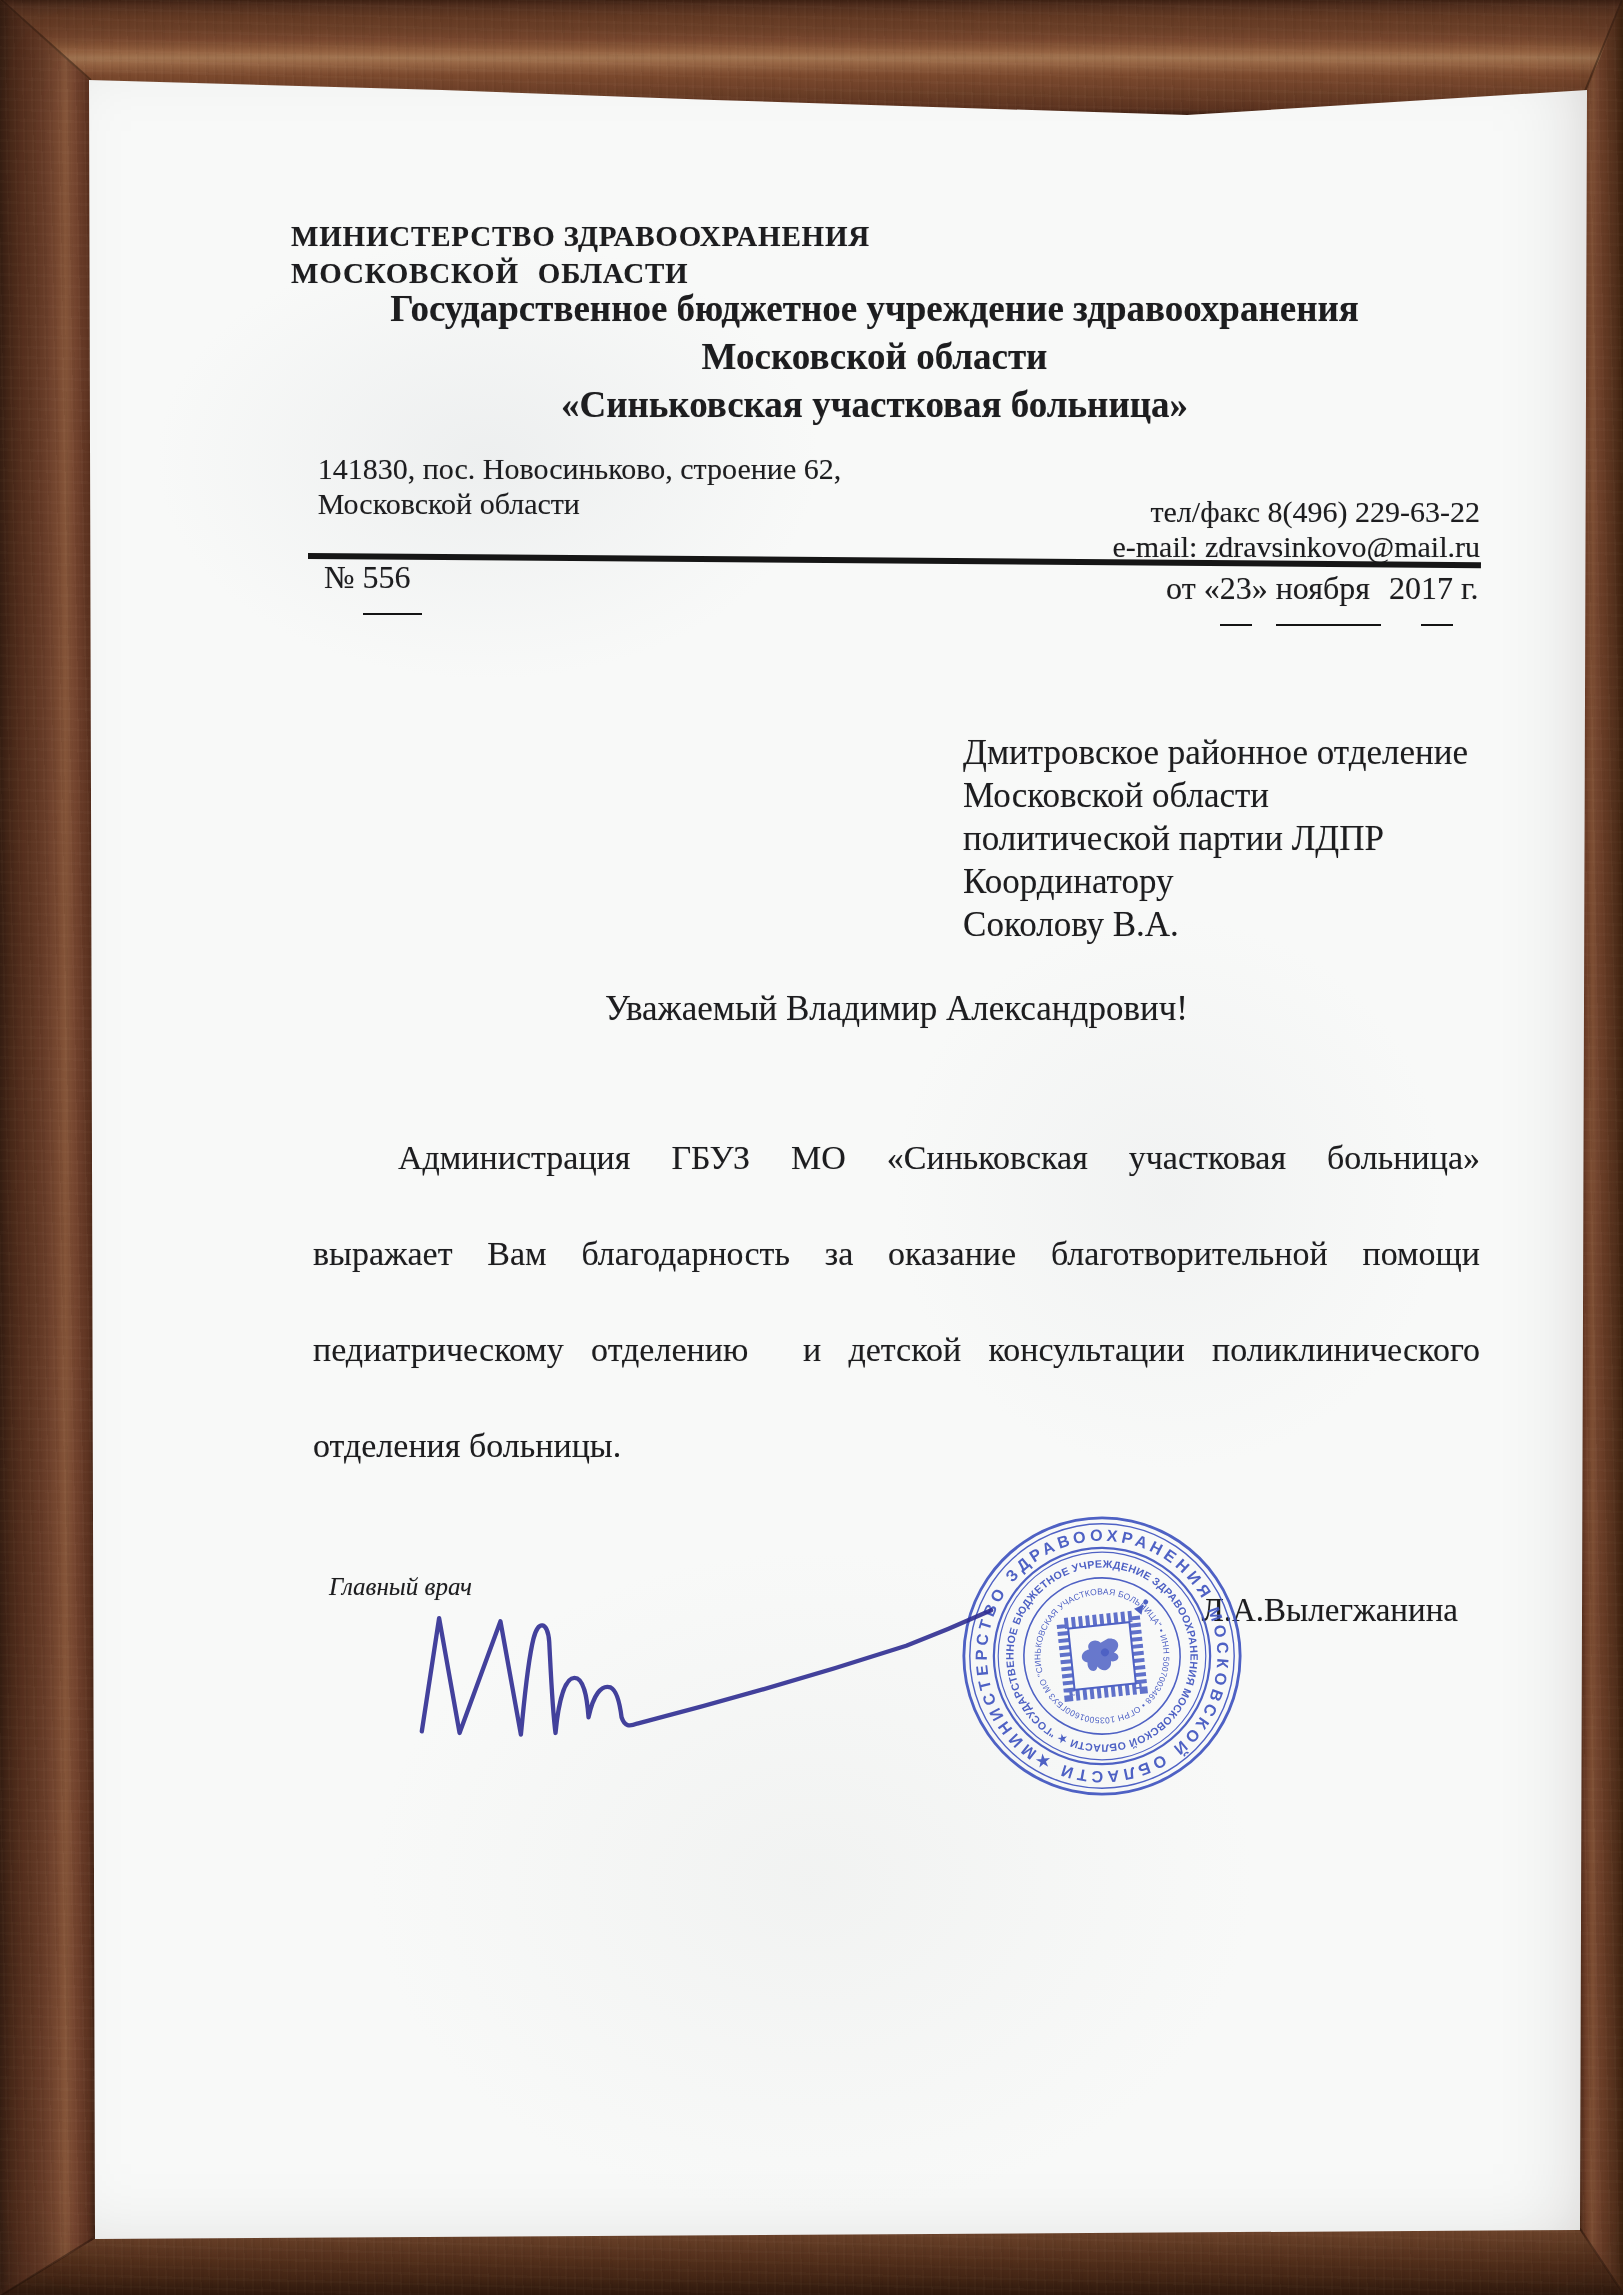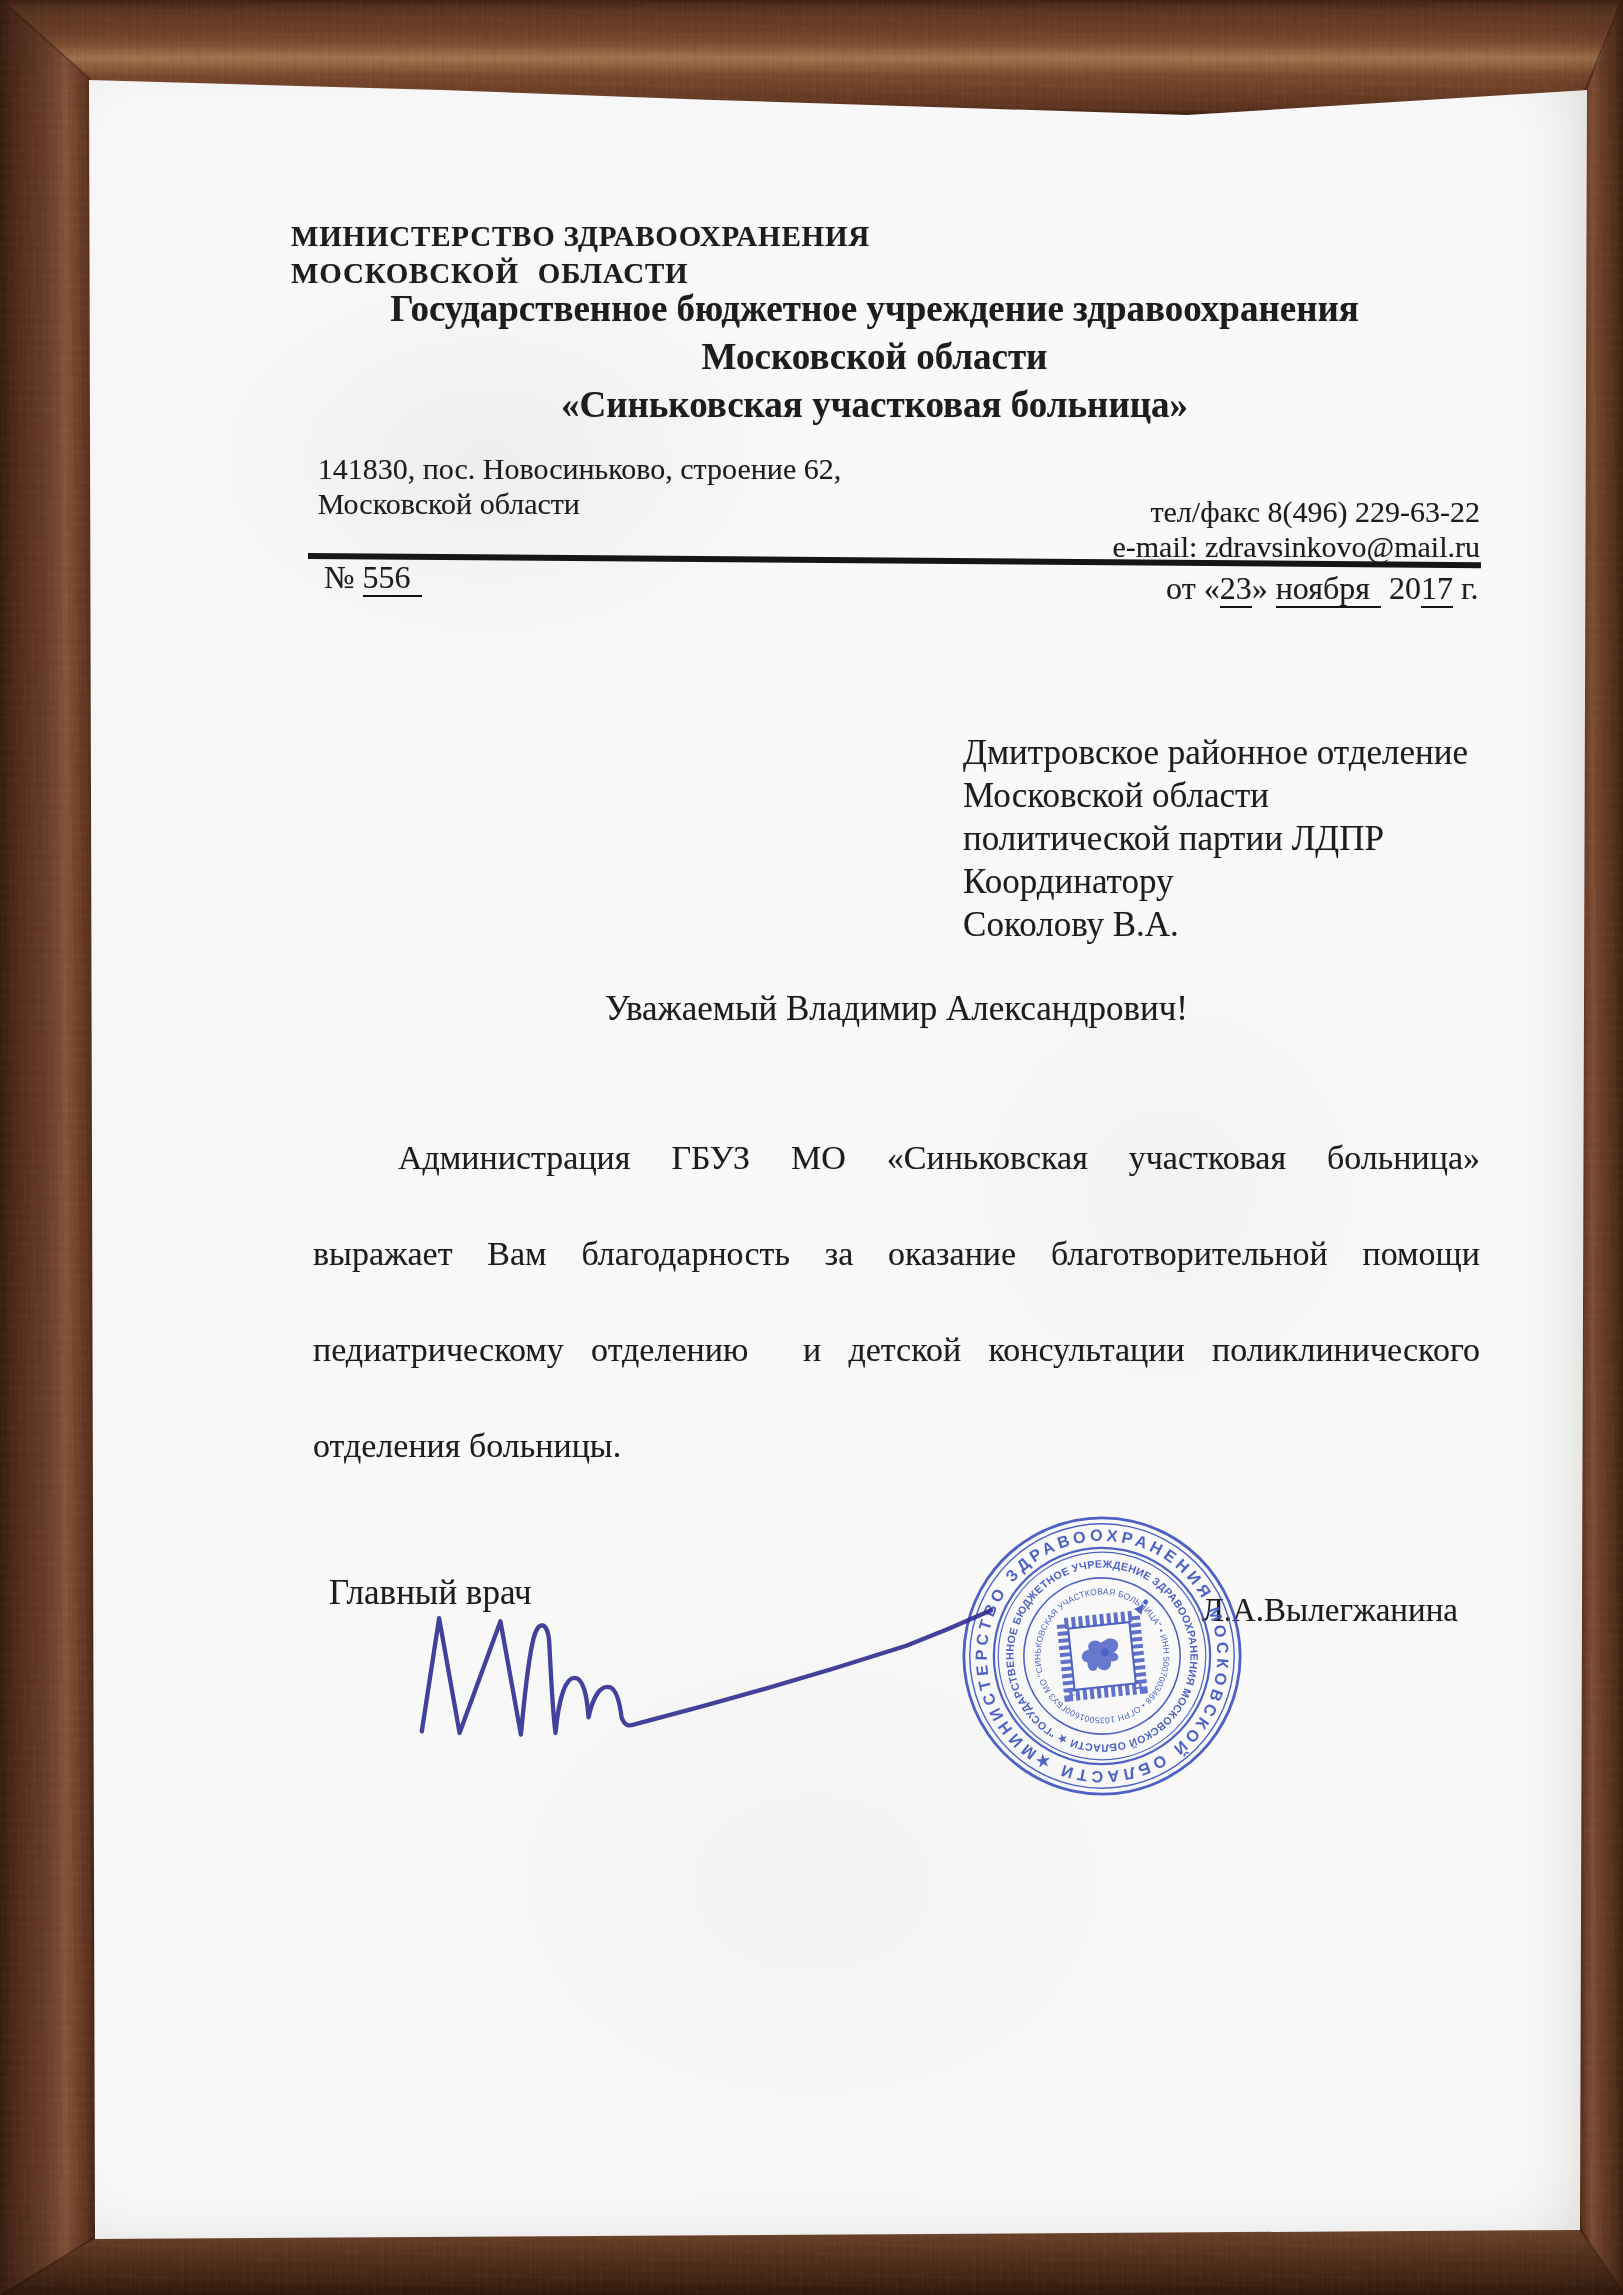--- a/index.html
+++ b/index.html
@@ -73,35 +73,35 @@
         font-weight:bold; font-size:37px; line-height:48px; }
 
   .addr { position:absolute; left:4.7px; top:371px; font-size:30px; line-height:35px; }
   .contacts { position:absolute; right:0; top:414px; font-size:30px; line-height:35px; text-align:right; }
 
   .rule { position:absolute; left:-4.7px; top:473px; width:1173px; height:5.5px; background:#161616;
           transform:rotate(0.45deg); transform-origin:left center; }
 
   .docnum { position:absolute; left:11px; top:479px; font-size:32px; }
   .dateline { position:absolute; right:1.6px; top:490px; font-size:32px; }
-  .u { border-bottom:2.4px solid #141414; padding-bottom:0; }
+  .u { border-bottom:2.4px solid #141414; padding-bottom:18px; }
   .u-pad { padding-right:11px; }
 
   .recipient { position:absolute; right:12px; top:651px; font-size:35px; line-height:43px; text-align:left; }
 
   .salutation { position:absolute; left:0; top:909px; width:100%; text-align:center; font-size:35px; }
 
   .body-par { position:absolute; left:0; top:1017px; width:1167px; font-size:34px; }
   .bline { position:relative; height:59px; overflow:hidden; text-align:justify; line-height:47px;margin-top:37px; }
   .bline::after { content:""; display:inline-block; width:100%; height:0; }
   .bline.first { text-indent:85px; }
   .bline.last { text-align:left; }
   .bline.last::after { content:none; }
 
-  .sig-title { position:absolute; left:16px; top:1493px; font-size:35px; }
+  .sig-title { position:absolute; left:16px; top:1493px; font-size:25px;font-style:italic; }
   .sig-name  { position:absolute; right:22px; top:1512px; font-size:33px; }
 
   .stamp-svg { position:absolute; left:867px; top:1430px; width:292px; height:292px;
                filter:blur(0.6px); opacity:.92; }
   .sign-svg  { position:absolute; left:321px; top:1513px; width:604px; height:162px;
                filter:blur(0.3px); }
 </style>
 </head>
 <body>
 

